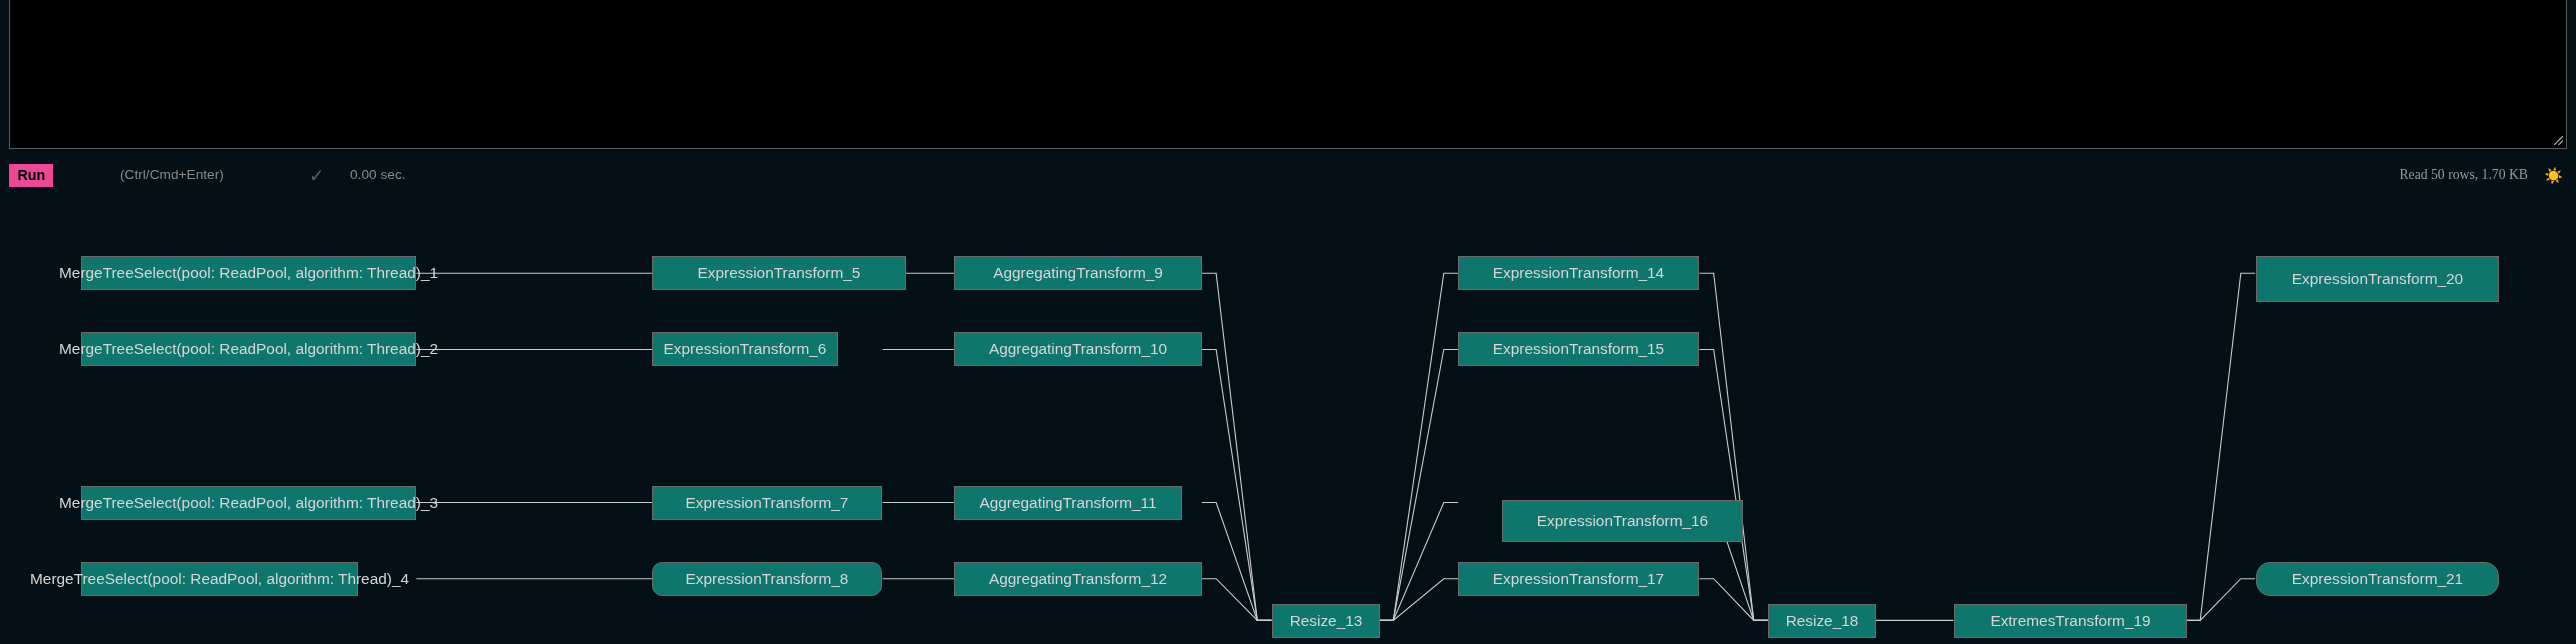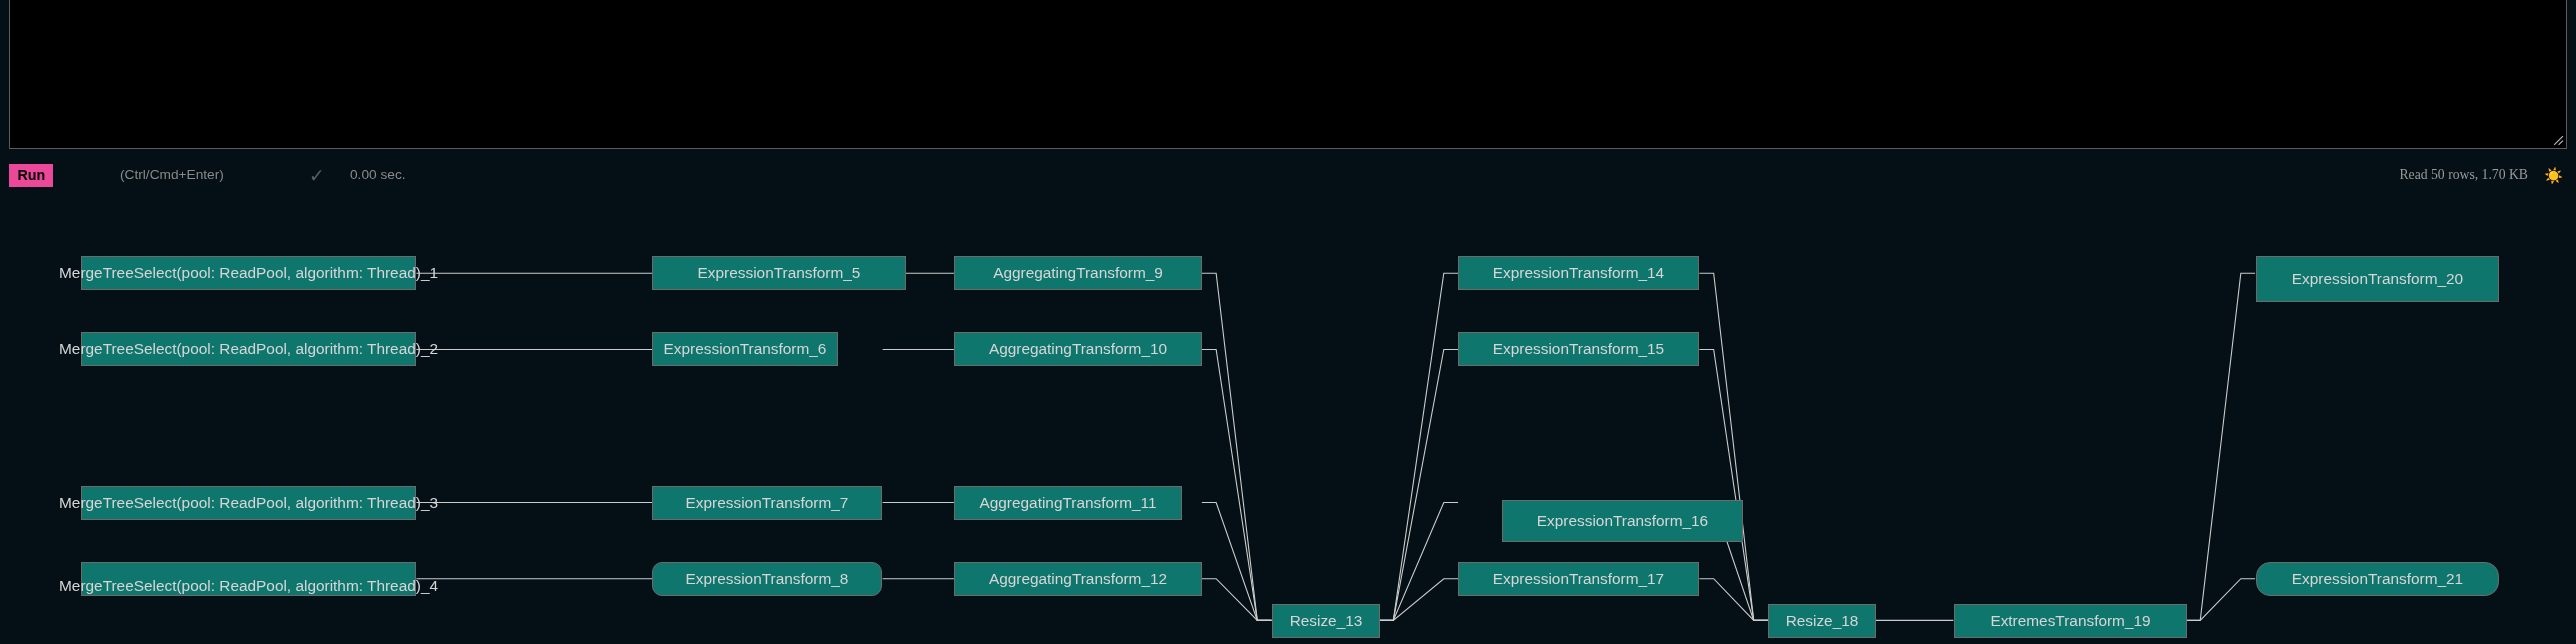--- a/index.html
+++ b/index.html
@@ -197,21 +197,21 @@
   <div id="graph-nodes">
       <div class="node" style="left: 81px; top: 64px; width: 335px; height: 34px;">
         <span>MergeTreeSelect(pool: ReadPool, algorithm: Thread)_1</span>
       </div>
       <div class="node" style="left: 81px; top: 140px; width: 335px; height: 34px;">
         <span>MergeTreeSelect(pool: ReadPool, algorithm: Thread)_2</span>
       </div>
       <div class="node" style="left: 81px; top: 294px; width: 335px; height: 34px;">
         <span>MergeTreeSelect(pool: ReadPool, algorithm: Thread)_3</span>
       </div>
-      <div class="node" style="left: 81px; top: 370px; width: 335px; height: 34px; align-items: flex-end;">
+      <div class="node" style="left: 81px; top: 370px; width: 277px; height: 34px;">
         <span>MergeTreeSelect(pool: ReadPool, algorithm: Thread)_4</span>
       </div>
       <div class="node" style="left: 652px; top: 64px; width: 254px; height: 34px;">
         <span>ExpressionTransform_5</span>
       </div>
       <div class="node" style="left: 652px; top: 140px; width: 186px; height: 34px;">
         <span>ExpressionTransform_6</span>
       </div>
       <div class="node" style="left: 652px; top: 294px; width: 230px; height: 34px;">
         <span>ExpressionTransform_7</span>

